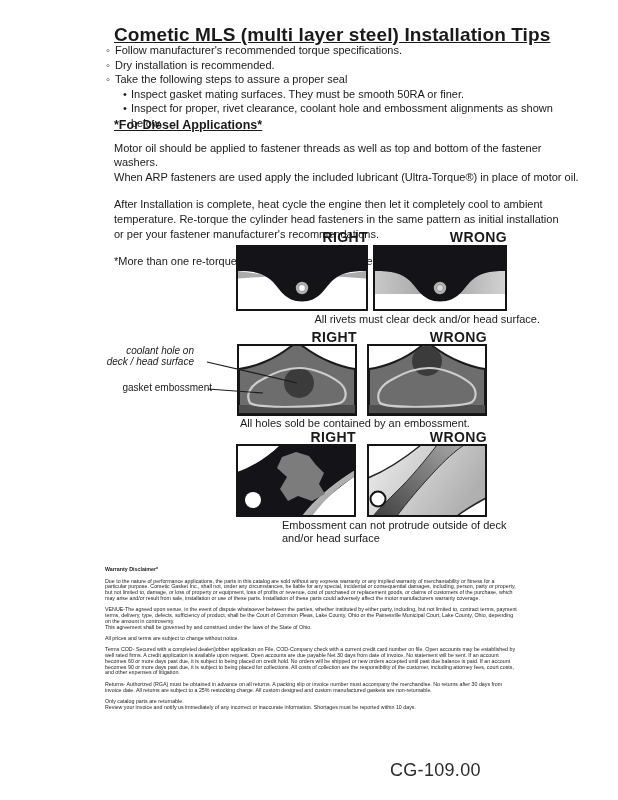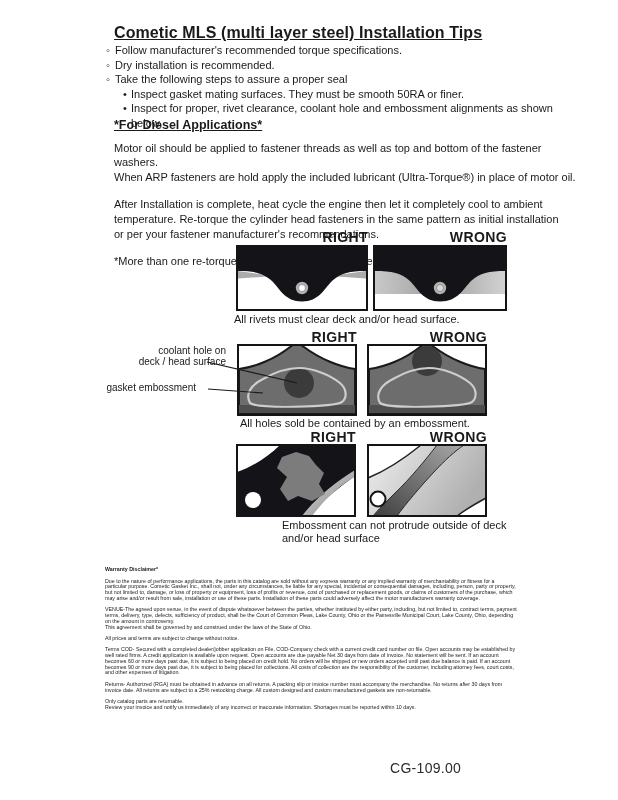--- a/index.html
+++ b/index.html
@@ -4,21 +4,21 @@
 <style>
   html,body { margin:0; padding:0; }
   body {
     width:618px; height:800px; position:relative; background:#ffffff;
     font-family:"Liberation Sans", sans-serif; color:#1a1a1a; overflow:hidden;
   }
   .abs { position:absolute; }
 
   
   .doc-title {
-    left:114px; top:24px; font-size:16px; font-weight:bold;
+    left:114px; top:24px; font-size:19px; font-weight:bold;
     text-decoration:underline; letter-spacing:0.1px;
   }
 
   
   .bullets { left:106px; top:43px; width:480px; font-size:11px; line-height:14.6px; }
   .bullet-row { display:flex; }
   .bullet-glyph { width:9px; flex:0 0 9px; }
   .sub { padding-left:17px; }
   .sub .bullet-glyph { width:8px; flex:0 0 8px; }
 
@@ -36,21 +36,21 @@
 
   
   .legal { left:105px; top:566px; width:412px; height:190px; }
   .legal-inner {
     width:824px; transform:scale(0.5); transform-origin:0 0;
     font-size:10.6px; line-height:11.6px; color:#222;
   }
   .legal-inner h3 { font-size:10.6px; font-weight:bold; margin:0 0 12px 0; }
   .legal-inner p { margin:0 0 11px 0; white-space:pre-line; }
 
-  .footer-code { left:390px; top:760px; font-size:14px; color:#2b2b2b; letter-spacing:0.3px; }
+  .footer-code { left:390px; top:760px; font-size:18px; color:#2b2b2b; letter-spacing:0.3px; }
 </style>
 </head>
 <body>
 
 <div class="abs doc-title">Cometic MLS (multi layer steel) Installation Tips</div>
 
 <div class="abs bullets">
   <div class="bullet-row">
     <span class="bullet-glyph">◦</span>
     <span>Follow manufacturer's recommended torque specifications.</span>
@@ -69,21 +69,21 @@
   </div>
   <div class="bullet-row sub">
     <span class="bullet-glyph">•</span>
     <span>Inspect for proper, rivet clearance, coolant hole and embossment alignments as shown below.</span>
   </div>
 </div>
 
 <div class="abs diesel">
   <h2>*For Diesel Applications*</h2>
   <p>Motor oil should be applied to fastener threads as well as top and bottom of the fastener washers.
-When ARP fasteners are hold apply the included lubricant (Ultra-Torque®) in place of motor oil.</p>
+When ARP fasteners are used apply the included lubricant (Ultra-Torque®) in place of motor oil.</p>
   <p>After Installation is complete, heat cycle the engine then let it completely cool to ambient
 temperature. Re-torque the cylinder head fasteners in the same pattern as initial installation
 or per your fastener manufacturer's recommendations.</p>
   <p>*More than one re-torque may be required to achieve proper fastener stretch*</p>
 </div>
 
 <div class="abs dlabel" style="left:236px; top:229px; width:132px;">RIGHT</div>
 <div class="abs dlabel" style="left:373px; top:229px; width:134px;">WRONG</div>
 
 <div class="abs panel" style="left:236px; top:245px;">
@@ -109,28 +109,28 @@
     </defs>
     <rect x="0" y="0" width="134" height="66" fill="#ffffff"></rect>
     <rect x="2" y="26" width="130" height="23" fill="url(#r1g)"></rect>
     <path d="M2,2 H132 V26 C116,26 107,28 98,36 C90,44 85,56.5 67,56.5 C50,56.5 45,44 37,36 C28,28 19,26 2,26 Z" fill="#131318"></path>
     <circle cx="67" cy="43" r="7.2" fill="#b0b0b0" stroke="#141414" stroke-width="2"></circle>
     <circle cx="67" cy="43" r="3.5" fill="#d8d8d8" stroke="#8a8a8a" stroke-width="0.8"></circle>
     <rect x="1" y="1" width="132" height="64" fill="none" stroke="#141414" stroke-width="2"></rect>
   </svg>
 </div>
 
-<div class="abs dcaption" style="left:234px; top:313px; width:300px;">All rivets must clear deck and/or head surface.</div>
+<div class="abs dcaption" style="left:240px; top:313px; width:300px;text-align:right;">All rivets must clear deck and/or head surface.</div>
 
 <div class="abs dlabel" style="left:237px; top:329px; width:120px;">RIGHT</div>
 <div class="abs dlabel" style="left:367px; top:329px; width:120px;">WRONG</div>
 
-<div class="abs callout" style="left:128px; top:345px; width:98px;">coolant hole on
+<div class="abs callout" style="left:96px; top:345px; width:98px;font-style:italic;">coolant hole on
 deck / head surface</div>
-<div class="abs callout" style="left:98px; top:382px; width:98px;">gasket embossment</div>
+<div class="abs callout" style="left:114px; top:382px; width:98px;">gasket embossment</div>
 
 <div class="abs panel" style="left:237px; top:344px;">
   <svg width="120" height="72" viewBox="0 0 120 72">
     <rect x="0" y="0" width="120" height="72" fill="#ffffff"></rect>
     <path d="M2,25 C18,23 38,15 53,3 C57,-1 63,-1 67,3 C83,15 103,23 118,25 L118,70 L2,70 Z" fill="#6d6d6d" stroke="#1a1a1a" stroke-width="2"></path>
     <rect x="2" y="61" width="116" height="8" fill="#4e4e4e"></rect>
     <circle cx="62" cy="39" r="15" fill="#3b3b3b"></circle>
     <path d="M13,59 C8,50 14,41 26,35 C40,27 52,24 62,24 C76,24 93,31 103,39 C109,44 111,53 105,58 C97,63 21,65 13,59 Z" fill="none" stroke="#cdcdcd" stroke-width="2.2"></path>
     <rect x="1" y="1" width="118" height="70" fill="none" stroke="#141414" stroke-width="2"></rect>
   </svg>

